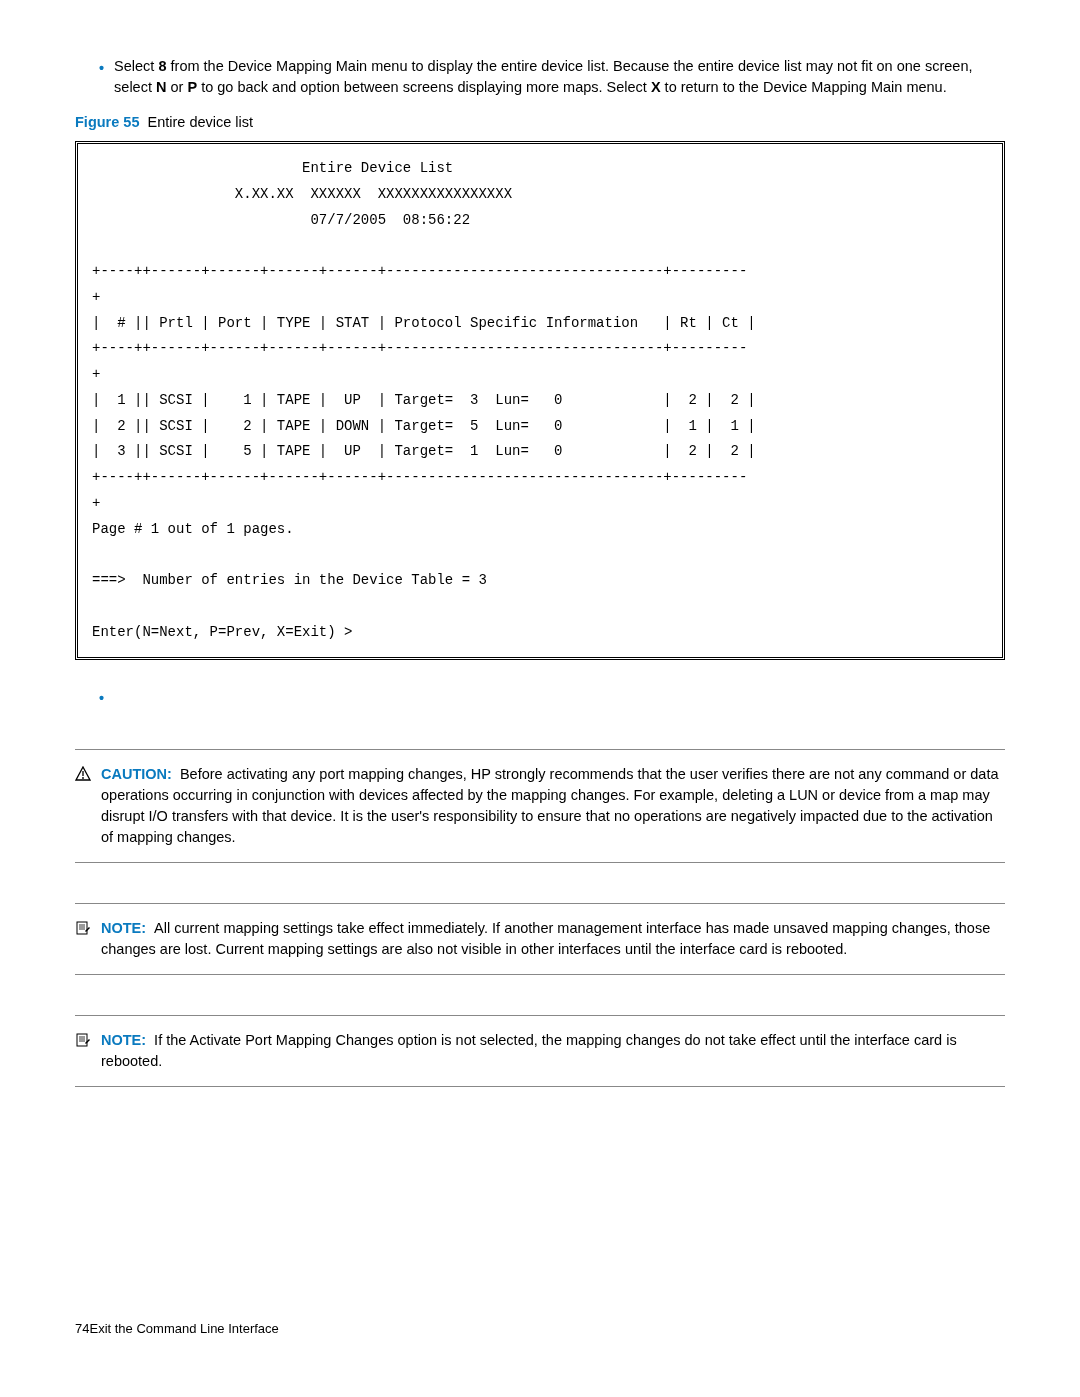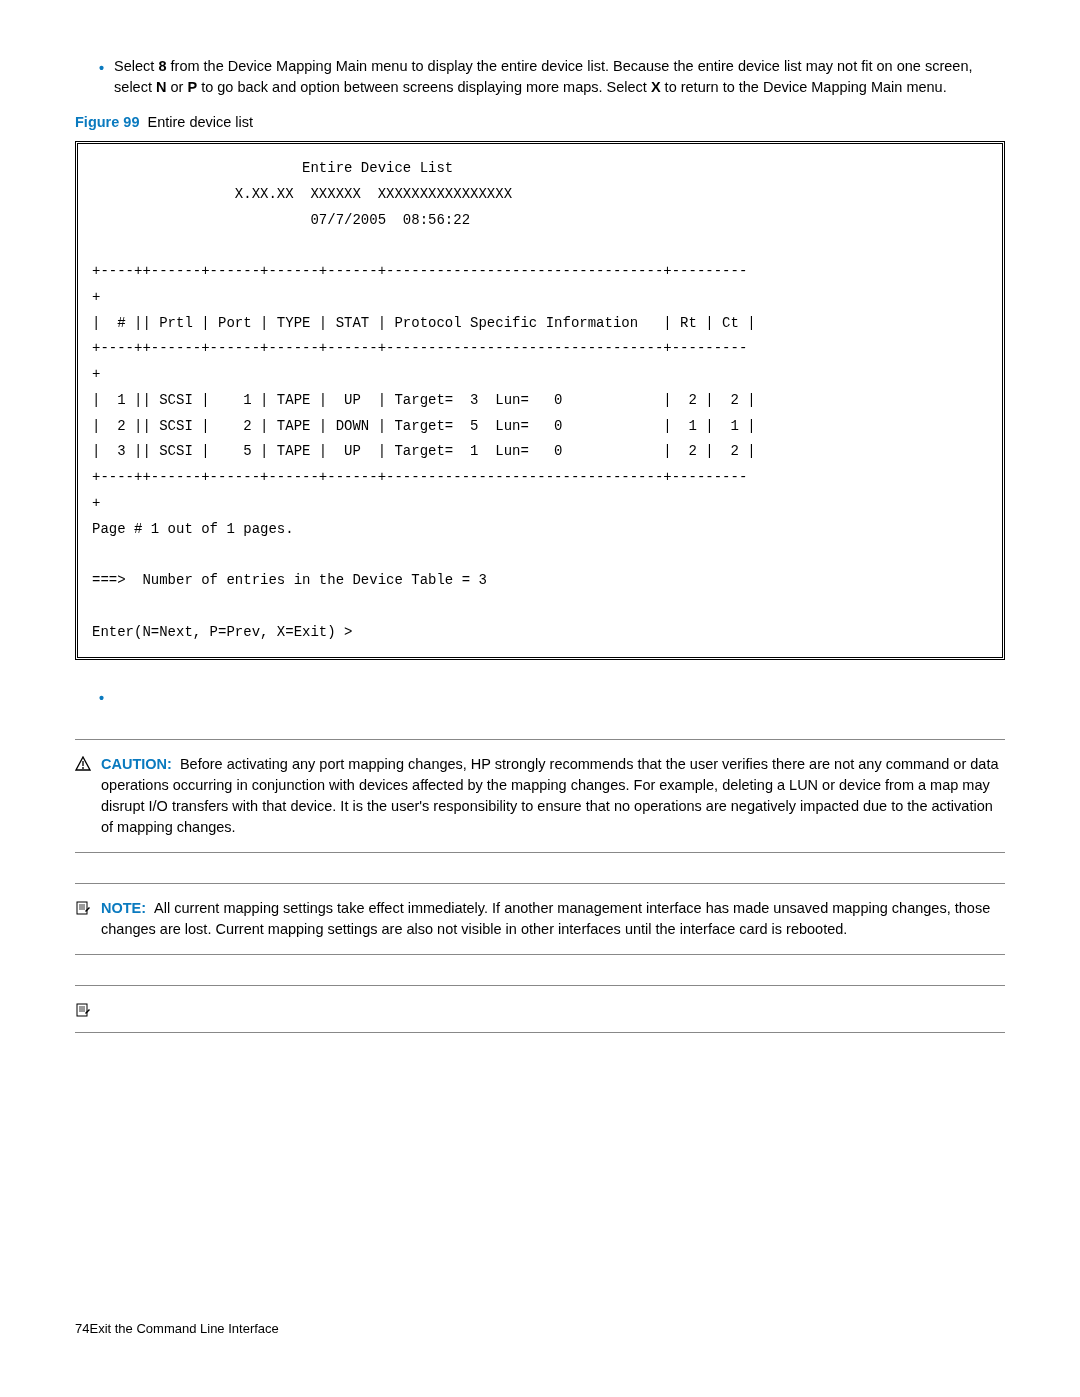--- a/index.html
+++ b/index.html
@@ -43,21 +43,21 @@
     padding: 12px 14px;
     font-family: 'Courier New', Courier, monospace;
     font-size: 14px;
     white-space: pre;
     line-height: 1.84;
     margin-bottom: 26px;
   }
   .admon {
     border-top: 1px solid #888;
     border-bottom: 1px solid #888;
-    margin: 30px 0;
+    margin: 40px 0;
     padding: 14px 0 14px 28px;
     display: flex;
     align-items: flex-start;
   }
   .admon .icon {
     width: 16px;
     height: 16px;
     margin-right: 10px;
     margin-top: 2px;
     flex-shrink: 0;
@@ -84,21 +84,21 @@
 <body>
 
 <div class="bullet">
   <span class="dot">•</span>
   <span class="text">
     <span>Select </span><b>8</b><span> from the Device Mapping Main menu to display the entire device list. Because the entire device list may not fit on one screen, select </span><b>N</b><span> or </span><b>P</b><span> to go back and option between screens displaying more maps. Select </span><b>X</b><span> to return to the Device Mapping Main menu.</span>
   </span>
 </div>
 
 <div class="figcap">
-  <span>Figure 99</span>
+  <span>Figure 55</span>
   <span class="capt">Entire device list</span>
 </div>
 
 <div class="codebox">                         Entire Device List
                  X.XX.XX  XXXXXX  XXXXXXXXXXXXXXXX
                           07/7/2005  08:56:22
 
 +----++------+------+------+------+---------------------------------+---------
 +
 |  # || Prtl | Port | TYPE | STAT | Protocol Specific Information   | Rt | Ct |
@@ -150,17 +150,20 @@
 <div class="admon">
   <span class="icon">
     <svg viewBox="0 0 16 16" width="16" height="16">
       <rect x="2" y="2" width="10" height="12" fill="none" stroke="#000" stroke-width="1"></rect>
       <line x1="4" y1="5" x2="10" y2="5" stroke="#000" stroke-width="0.8"></line>
       <line x1="4" y1="7" x2="10" y2="7" stroke="#000" stroke-width="0.8"></line>
       <line x1="4" y1="9" x2="10" y2="9" stroke="#000" stroke-width="0.8"></line>
       <path d="M10 11 L14 7 L15 8 L11 12 Z" fill="#000"></path>
     </svg>
   </span>
+  <div class="body">
+    <span class="label">NOTE:</span><span>If the Activate Port Mapping Changes option is not selected, the mapping changes do not take effect until the interface card is rebooted.</span>
+  </div>
 </div>
 
 <div class="footer">
   <span class="pnum">74</span><span>Exit the Command Line Interface</span>
 </div>
 
 </body></html>

